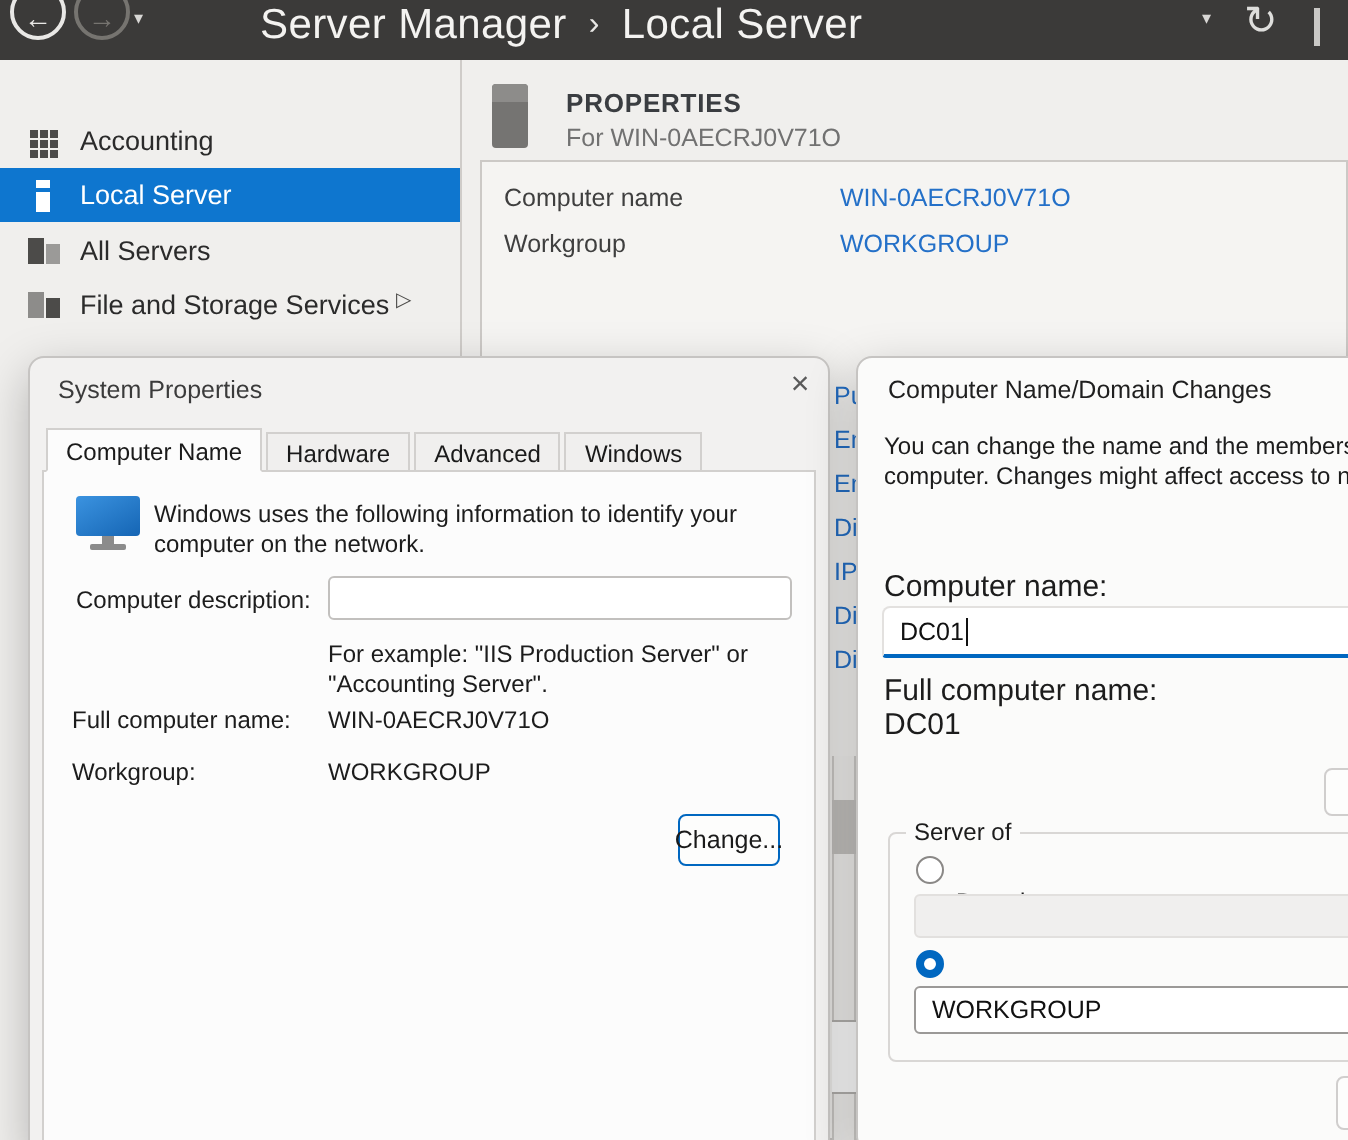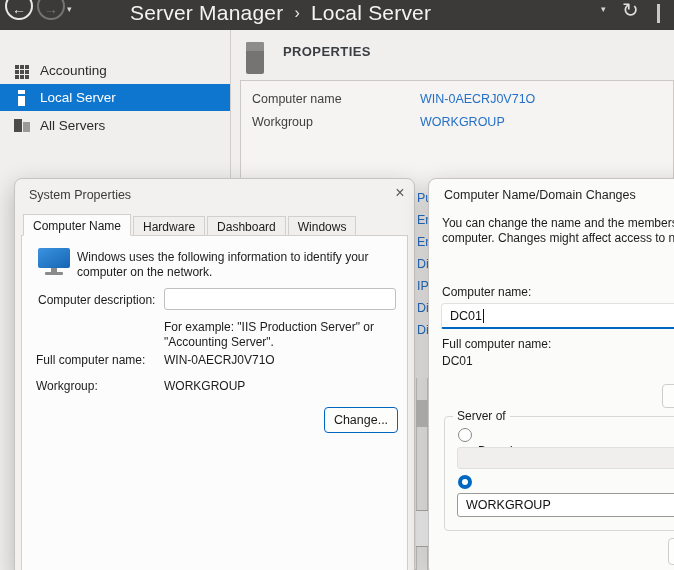--- a/index.html
+++ b/index.html
@@ -65,27 +65,27 @@
        margin-right:2px;height:20px;white-space:nowrap;cursor:pointer;}
   .tab.active{background:#fcfcfc;height:22px;border-bottom:1px solid #fcfcfc;padding-top:4px;}
   .sp-page{position:absolute;left:6px;top:56px;width:387px;height:342px;background:#fcfcfc;border:1px solid #d2d0ce;}
   .monitor{position:absolute;left:16px;top:12px;width:32px;height:28px;}
   .monitor .scr{position:absolute;left:0;top:0;width:32px;height:20px;border-radius:2px;background:linear-gradient(150deg,#3b93e0,#1565b4);}
   .monitor .neck{position:absolute;left:13px;top:20px;width:6px;height:4px;background:#8b8b8b;}
   .monitor .base{position:absolute;left:7px;top:24px;width:18px;height:3px;background:#8b8b8b;border-radius:1px;}
   .sp-text{position:absolute;font-size:12px;color:#1c1c1c;line-height:15px;}
   .sp-input{position:absolute;left:142px;top:52px;width:232px;height:22px;background:#fff;border:1px solid #c2c0be;border-radius:3px;
             font-size:12px;padding:0 6px;outline:none;color:#1a1a1a;}
-  .change-btn{position:absolute;left:302px;top:171px;width:74px;height:26px;}
+  .change-btn{position:absolute;left:317px;top:171px;width:51px;height:26px;}
 
   
   .namechg{left:428px;top:178px;width:262px;height:398px;background:#fbfbfa;border-radius:8px 0 0 8px;border:1px solid #c6c4c2;}
   .nc-title{position:absolute;left:15px;top:9px;font-size:12.5px;color:#1f1f1f;white-space:nowrap;}
   .nc-body{position:absolute;left:13px;font-size:12px;color:#1c1c1c;white-space:nowrap;}
-  .nc-lbl{position:absolute;left:13px;font-size:12px;color:#1c1c1c;white-space:nowrap;}
+  .nc-lbl{position:absolute;left:13px;font-size:15px;color:#1c1c1c;white-space:nowrap;}
   .nc-input{position:absolute;left:12px;top:124px;width:252px;height:26px;background:#fff;border:1px solid #e3e1df;
             border-bottom:2px solid #0067c0;border-radius:4px 4px 2px 2px;display:flex;align-items:center;padding:0 8px;
             font-size:12.5px;color:#111;}
   .caretbar{width:1px;height:14px;background:#111;margin-left:1px;}
   .more-btn{position:absolute;left:233px;top:205px;width:34px;height:24px;}
   .groupbox{position:absolute;left:15px;top:237px;width:250px;height:115px;border:1px solid #d9d7d5;border-radius:4px;}
   .legend{position:absolute;left:8px;top:-8px;padding:0 4px;background:#fbfbfa;font-size:12px;color:#1c1c1c;}
   .radio{position:absolute;width:14px;height:14px;border-radius:50%;background:#fff;cursor:pointer;}
   .radio.off{border:1px solid #8a8886;}
   .radio.on{border:4.5px solid #0067c0;}
@@ -134,25 +134,34 @@
       </span>
     <span class="lbl">Local Server</span>
   </div>
   <div class="side-item" style="top:112px;">
     <span class="icon-slot">
         <span class="srv-a"></span>
         <span class="srv-b"></span>
       </span>
     <span class="lbl">All Servers</span>
   </div>
+  <div class="side-item" style="top:139px;">
+    <span class="icon-slot">
+        <span class="srv-a" style="background:#8d8c8a;"></span>
+        <span class="srv-b" style="background:#4c4b49;"></span>
+      </span>
+    <span class="lbl">File and Storage Services</span>
+    <span class="expander">▷</span>
+  </div>
 
   <div class="abs prop-icon">
       <span class="band"></span>
     </div>
   <div class="abs prop-h1">PROPERTIES</div>
+  <div class="abs prop-h2">For WIN-0AECRJ0V71O</div>
   <div class="abs prop-box"></div>
 
   <span class="prop-lbl" style="top:92px;">Computer name</span>
   <span class="prop-val" style="top:92px;">WIN-0AECRJ0V71O</span>
   <span class="prop-lbl" style="top:115px;">Workgroup</span>
   <span class="prop-val" style="top:115px;">WORKGROUP</span>
 
   <span class="clip-val" style="top:191px;">Pu</span>
   <span class="clip-val" style="top:213px;">En</span>
   <span class="clip-val" style="top:235px;">En</span>
@@ -166,21 +175,21 @@
   <div class="abs sb-thumb1"></div>
   <div class="abs sb-thumb2"></div>
 
   <div class="abs dialog sysprops">
     <div class="sp-title">System Properties</div>
     <div class="sp-close">×</div>
 
     <div class="tabrow">
       <div class="tab active">Computer Name</div>
       <div class="tab">Hardware</div>
-      <div class="tab">Dashboard</div>
+      <div class="tab">Advanced</div>
       <div class="tab">Windows</div>
     </div>
 
     <div class="sp-page">
       <div class="monitor">
         <span class="scr"></span>
           <span class="neck"></span>
           <span class="base"></span>
       </div>
       <div class="sp-text" style="left:55px;top:14px;width:322px;">Windows uses the following information to identify your computer on the network.</div>

